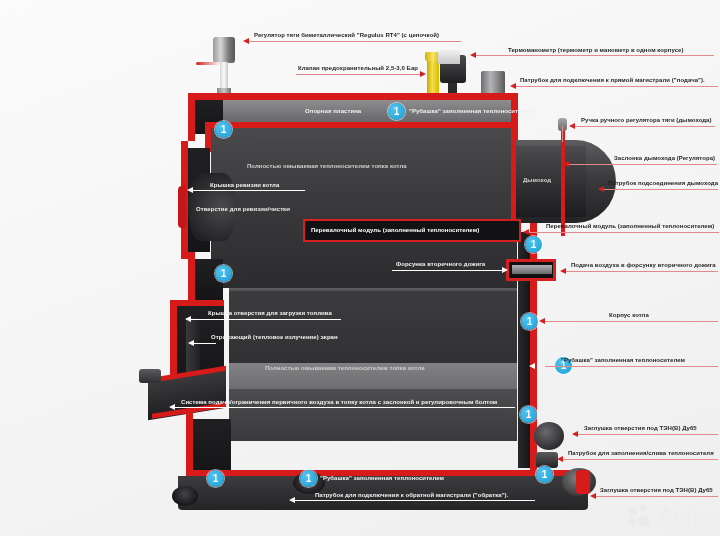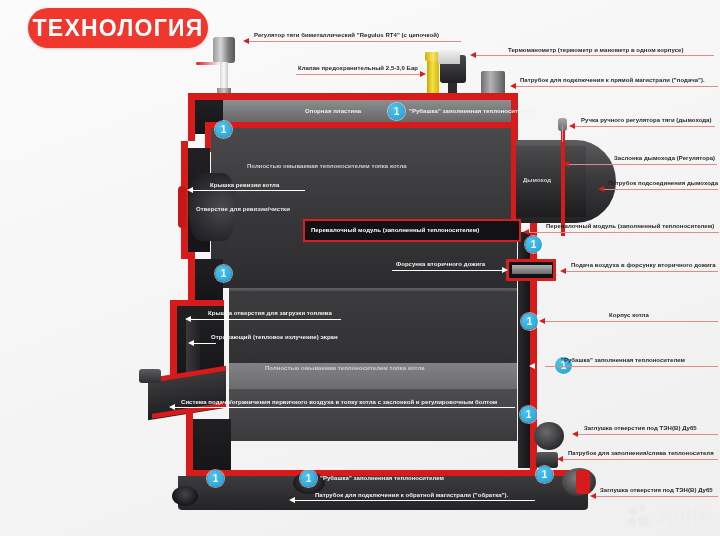--- a/index.html
+++ b/index.html
@@ -67,23 +67,20 @@
       opacity:.5;z-index:60;}
   #wm .lg{width:26px;height:26px;position:relative;}
   #wm .lg i{position:absolute;background:#e8e8e8;border-radius:50%;display:block;}
   #wm .tx{font-size:23px;font-weight:bold;color:#ececec;letter-spacing:-.5px;}
 </style>
 </head>
 <body>
 
 <div id="stage">
 
-  <div id="badge">
-    <span>ТЕХНОЛОГИЯ</span>
-  </div>
 
   <div class="px" style="left:213px;top:37px;width:22px;height:26px;border-radius:3px;
               background:linear-gradient(90deg,#9a9a9c,#d6d6d8 35%,#7d7d7f 70%,#565658);"></div>
   <div class="px" style="left:220px;top:62px;width:8px;height:28px;background:linear-gradient(90deg,#d8d8d8,#fafafa,#c6c6c6);"></div>
   <div class="px" style="left:196px;top:62px;width:24px;height:3px;background:linear-gradient(90deg,#d61f1f,#f7f7f7);border-radius:2px;"></div>
   <div class="px" style="left:217px;top:88px;width:14px;height:12px;background:linear-gradient(90deg,#8a8a8c,#c8c8ca,#6e6e70);"></div>
 
   <div class="px" style="left:427px;top:57px;width:12px;height:38px;border-radius:2px;
               background:linear-gradient(90deg,#c9a900,#f3e04a 45%,#d8b800);"></div>
   <div class="px" style="left:425px;top:52px;width:16px;height:9px;border-radius:2px;

